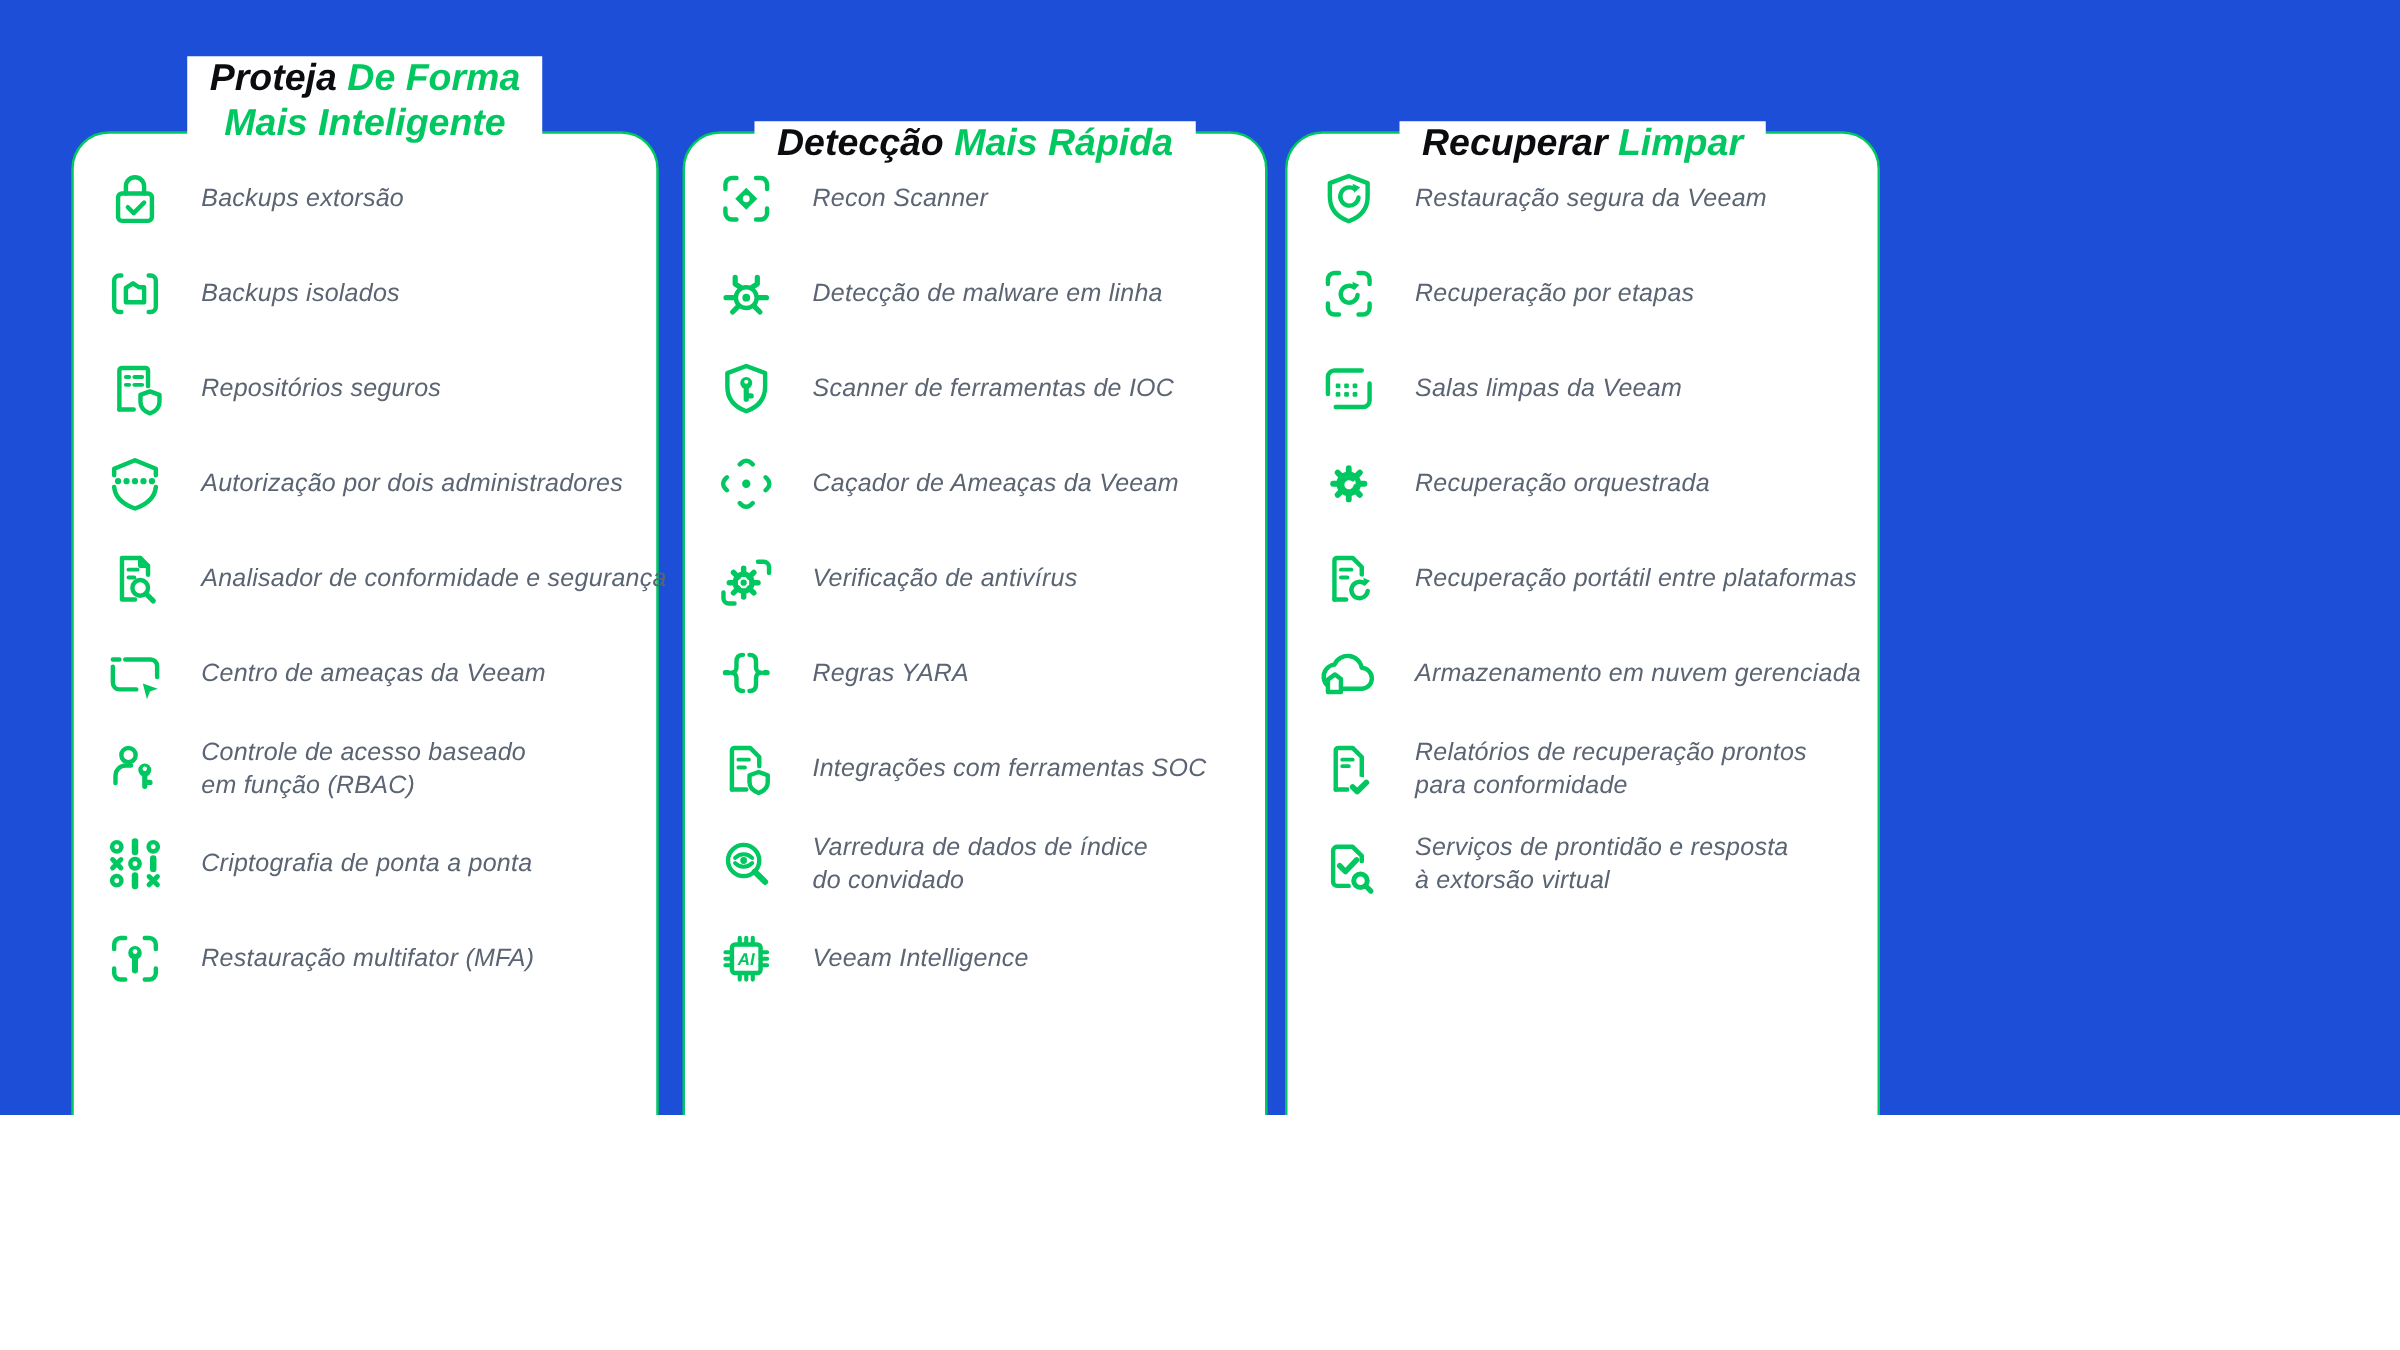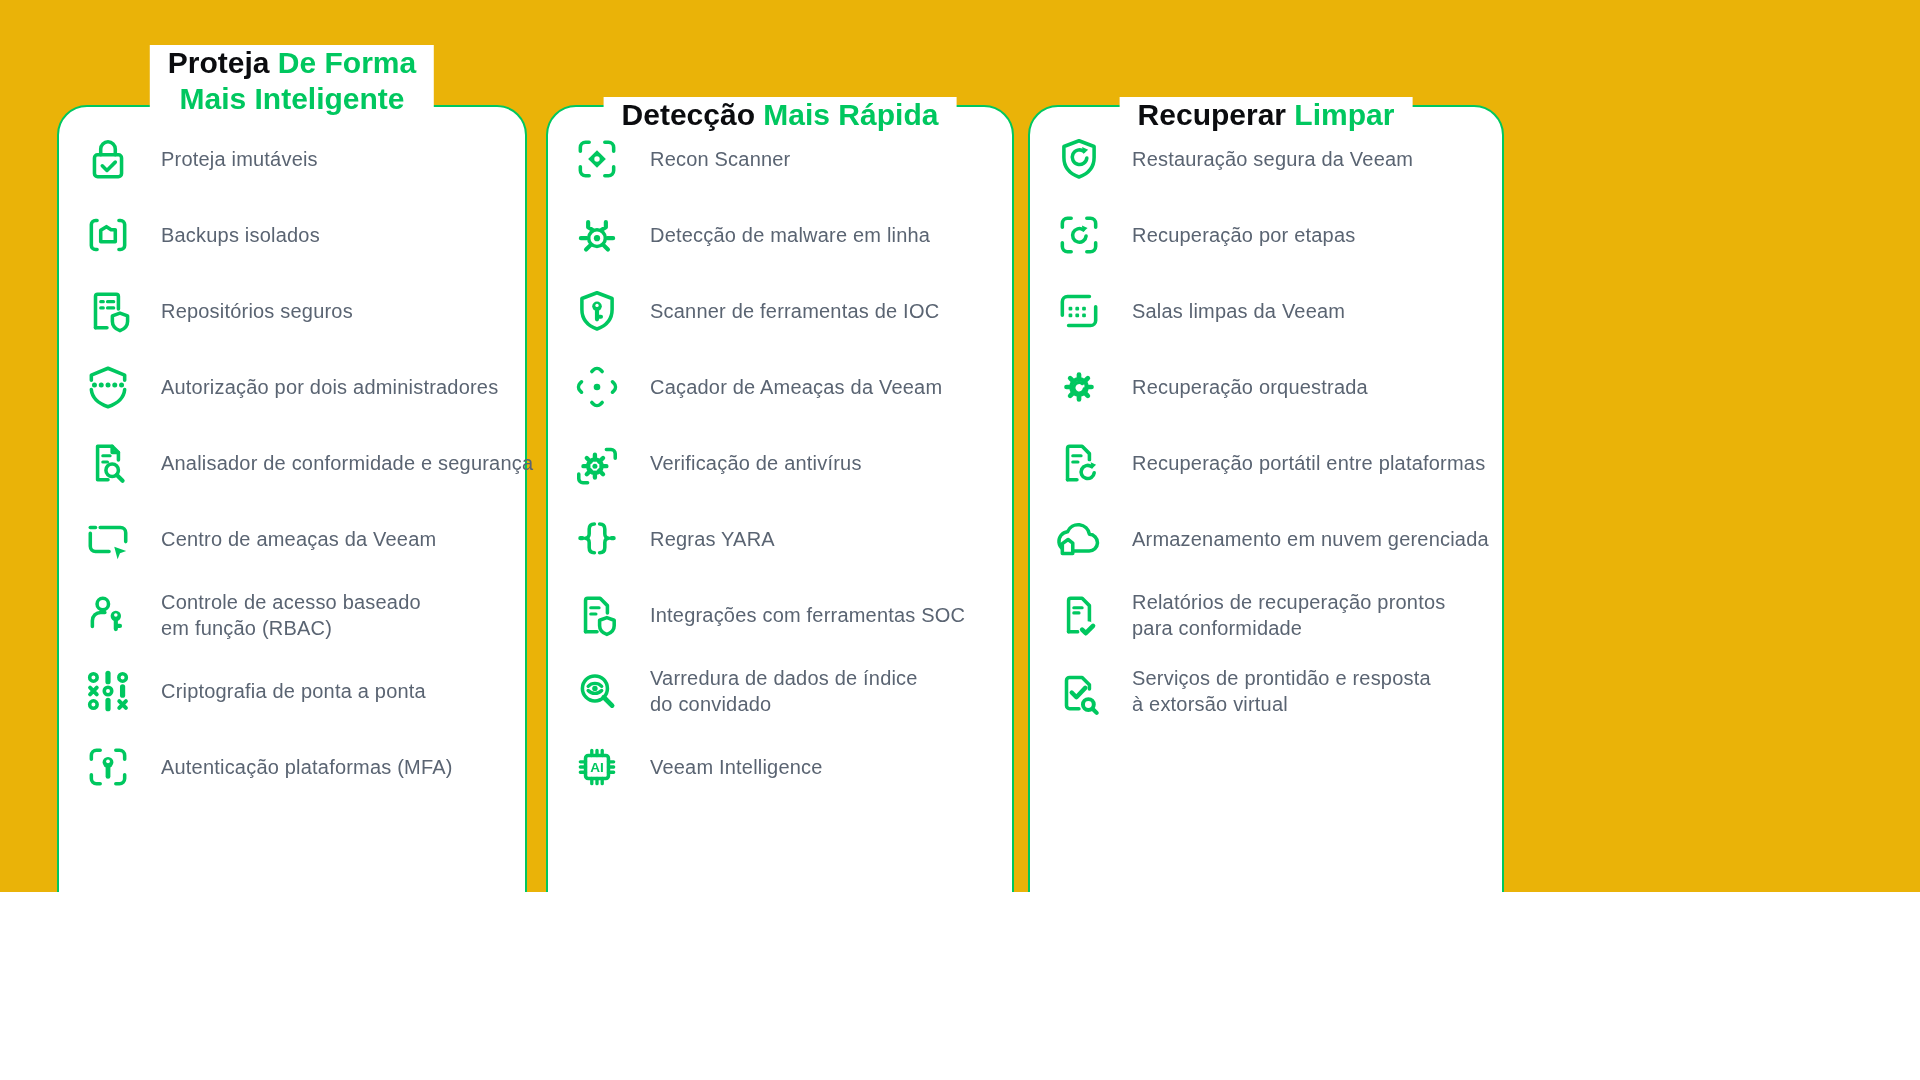--- a/index.html
+++ b/index.html
@@ -1,17 +1,17 @@
 <!DOCTYPE html>
 <html><head>
 <meta charset="utf-8">
 <style>
   html,body{margin:0;padding:0;background:#ffffff;}
-  .canvas{position:relative;width:1920px;height:892px;background:#eab308;overflow:hidden;
-          font-family:"Liberation Sans", sans-serif;}
+  .canvas{position:relative;width:1920px;height:892px;background:#1d4ed8;overflow:hidden;
+          font-family:"Liberation Sans", sans-serif;font-style:italic;}
   .card{position:absolute;top:105px;height:897px;background:#ffffff;
         border:2px solid #00c75f;border-radius:30px;}
   .card-protect{left:57px;width:466px;}
   .card-detect{left:546px;width:464px;}
   .card-recover{left:1028px;width:472px;}
   .card-title{position:absolute;left:50%;transform:translateX(-50%);margin:0;
               background:#ffffff;padding:0 18px 4px 18px;text-align:center;
               font-weight:bold;font-size:30px;line-height:36px;color:#0b0c0f;
               white-space:nowrap;z-index:2;}
   .card-title.two-line{top:-62px;}
@@ -38,21 +38,21 @@
     <ul class="items">
 
       <li class="item">
         <span class="icon">
           <svg viewBox="0 0 48 48">
               <rect x="11" y="20" width="26" height="21" rx="3"></rect>
               <path d="M17,20 v-5.5 a7,7 0 0 1 14,0 V20"></path>
               <path d="M18.5,30.5 l4.5,4.5 8,-8"></path>
             </svg>
         </span>
-        <span class="label">Proteja imutáveis</span>
+        <span class="label">Backups extorsão</span>
       </li>
 
       <li class="item">
         <span class="icon">
           <svg viewBox="0 0 48 48">
               <path d="M13.5,10 H12 a4,4 0 0 0 -4,4 v20 a4,4 0 0 0 4,4 h1.5"></path>
               <path d="M34.5,10 H36 a4,4 0 0 1 4,4 v20 a4,4 0 0 1 -4,4 h-1.5"></path>
               <path d="M17,30.5 V19.5 l5.5,-3.5 4.5,3 h4 v11.5 z"></path>
             </svg>
         </span>
@@ -144,21 +144,21 @@
 
       <li class="item">
         <span class="icon">
           <svg viewBox="0 0 48 48">
               <path d="M8,16.5 v-3.5 a5,5 0 0 1 5,-5 h3.5 M31.5,8 H35 a5,5 0 0 1 5,5 v3.5 M40,31.5 V35 a5,5 0 0 1 -5,5 h-3.5 M16.5,40 H13 a5,5 0 0 1 -5,-5 v-3.5"></path>
               <circle class="f" cx="24" cy="19.5" r="5.2"></circle>
               <circle class="wf" cx="24" cy="18.5" r="1.8"></circle>
               <path d="M24,24.5 V33" stroke-width="4.6"></path>
             </svg>
         </span>
-        <span class="label">Autenticação plataformas (MFA)</span>
+        <span class="label">Restauração multifator (MFA)</span>
       </li>
 
     </ul>
   </section>
 
   <section class="card card-detect">
     <h2 class="card-title single"><span>Detecção</span> <span class="green">Mais Rápida</span></h2>
     <ul class="items">
 
       <li class="item">

